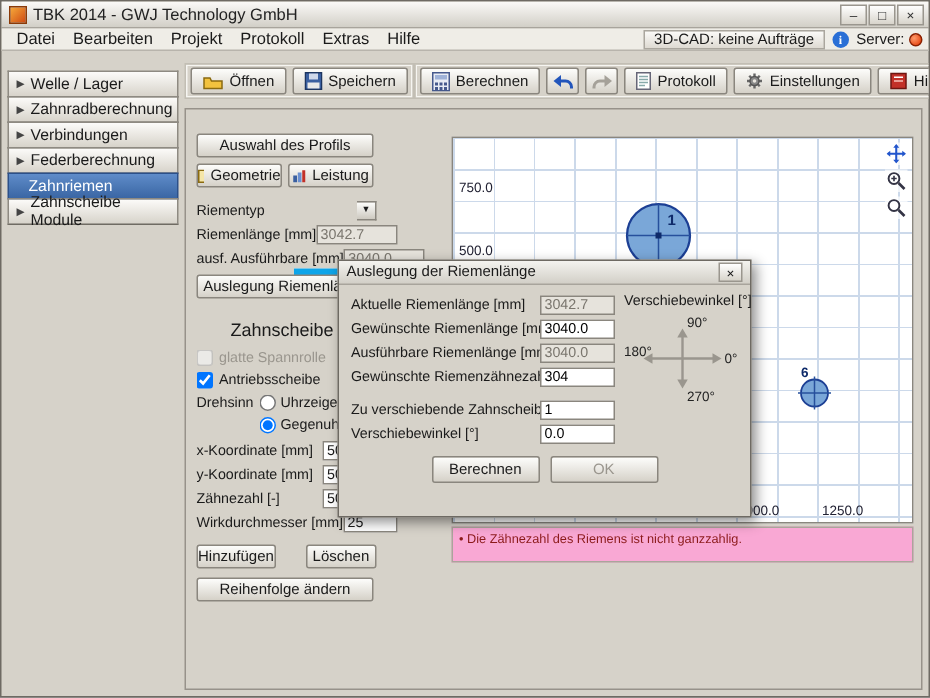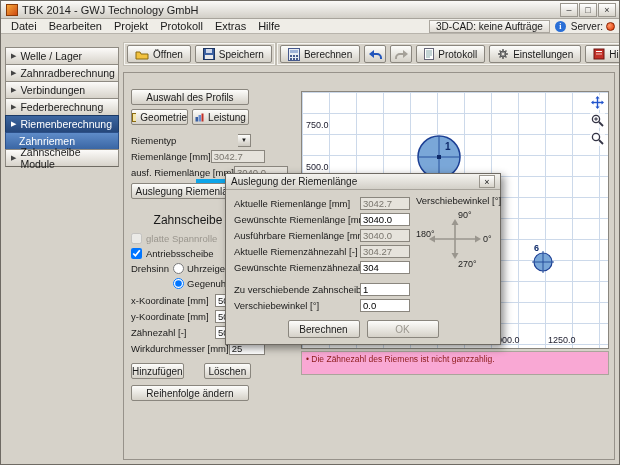--- a/index.html
+++ b/index.html
@@ -146,24 +146,20 @@
         <span>Zahnradberechnung</span>
       </div>
       <div class="side-item">
         <span class="arrow">▶</span>
         <span>Verbindungen</span>
       </div>
       <div class="side-item">
         <span class="arrow">▶</span>
         <span>Federberechnung</span>
       </div>
-      <div class="side-item active">
-        <span class="arrow">▶</span>
-        <span>Riemenberechnung</span>
-      </div>
       <div class="side-item sub">
         <span>Zahnriemen</span>
       </div>
       <div class="side-item">
         <span class="arrow">▶</span>
         <span>Zahnscheibe Module</span>
       </div>
     </div>
 
     <div class="content">
@@ -277,21 +273,21 @@
               <span class="combo-val">AT10</span>
               <span class="combo-btn">▼</span>
             </span>
           </div>
           <div class="frow">
             <label>Riemenlänge [mm]</label>
               <span class="sp"></span>
             <input class="field ro w54" readonly="" value="3042.7" style="">
           </div>
           <div class="frow">
-            <label>ausf. Riemenlänge [mm]</label>
+            <label>ausf. Ausführbare [mm]</label>
               <span class="sp"></span>
             <input class="field ro w54" readonly="" value="3040.0" style="">
           </div>
           <button class="btn block-btn" style="margin-top:2px;">Auslegung Riemenlänge</button>
 
           <div class="sec-label">Zahnscheibe Nr. 1</div>
           <div class="chk-row dis">
             <input type="checkbox" disabled="" style="">
             <span>glatte Spannrolle</span>
           </div>
@@ -417,24 +413,20 @@
           </div>
           <div class="drow">
             <label>Gewünschte Riemenlänge [mm]</label>
             <input value="3040.0" style="">
           </div>
           <div class="drow">
             <label>Ausführbare Riemenlänge [mm]</label>
             <input readonly="" value="3040.0" style="">
           </div>
           <div class="drow">
-            <label>Aktuelle Riemenzähnezahl [-]</label>
-            <input readonly="" value="304.27" style="">
-          </div>
-          <div class="drow">
             <label>Gewünschte Riemenzähnezahl [-]</label>
             <input value="304" style="">
           </div>
           <div class="drow gap">
             <label>Zu verschiebende Zahnscheibe</label>
             <input value="1" style="">
           </div>
           <div class="drow">
             <label>Verschiebewinkel [°]</label>
             <input value="0.0" style="">

